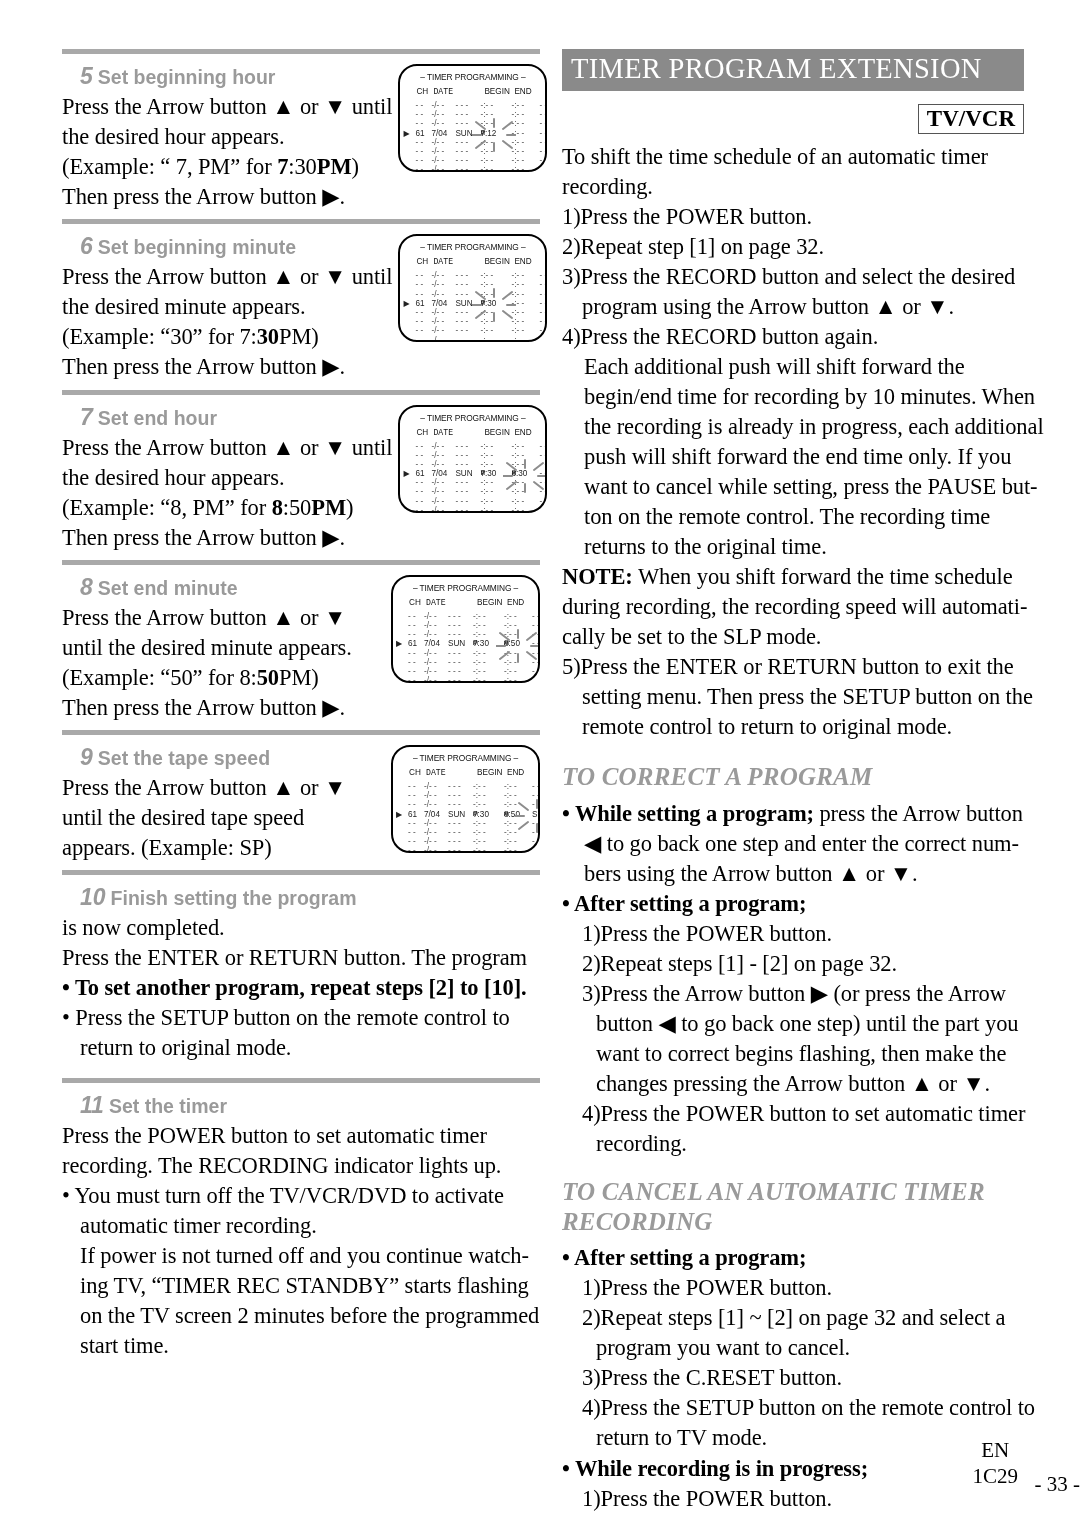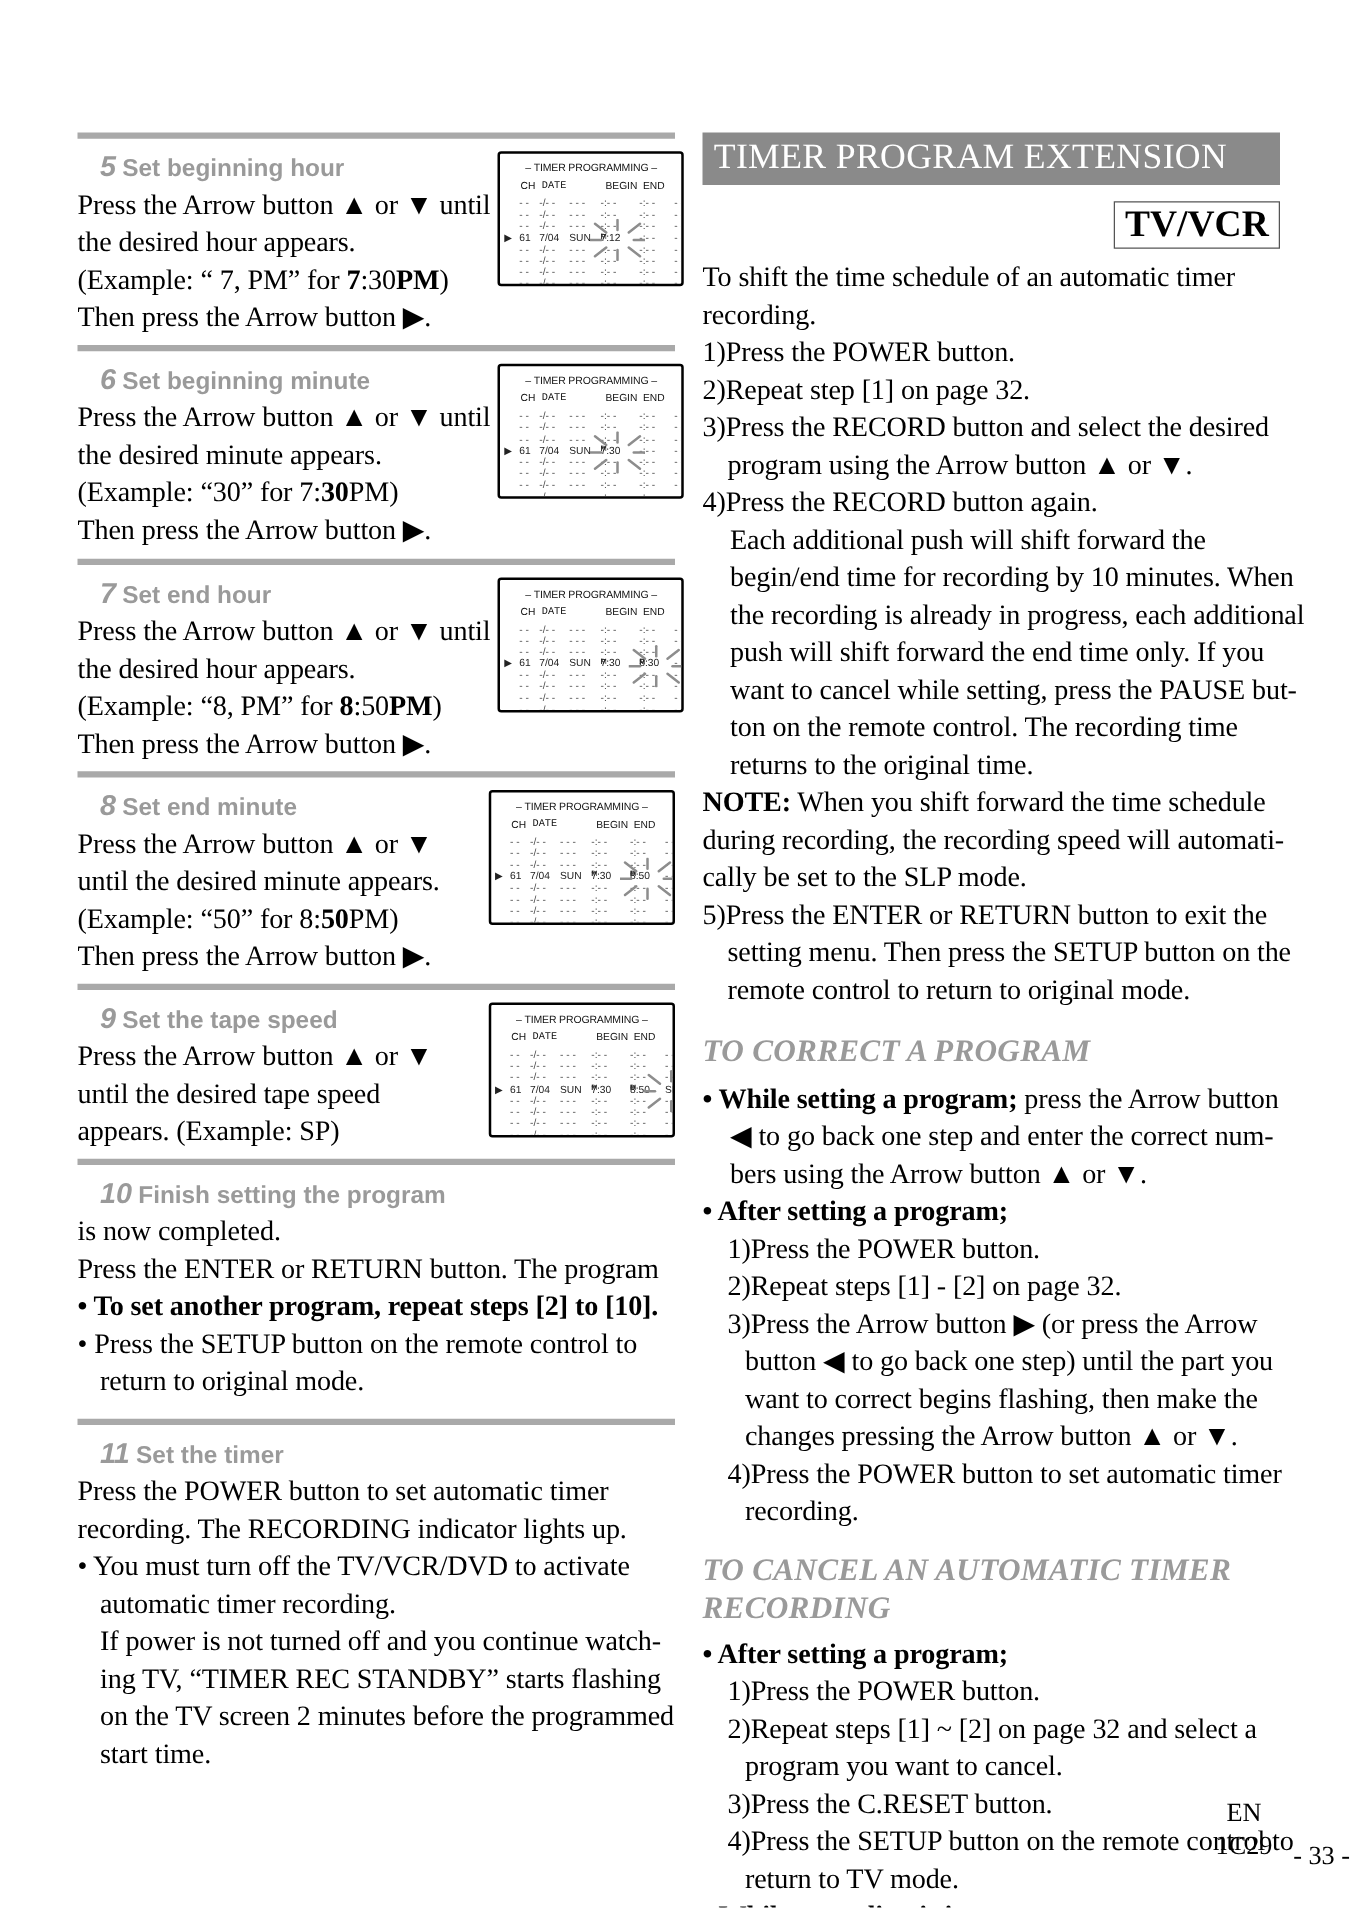--- a/index.html
+++ b/index.html
@@ -13,21 +13,21 @@
     font-family: "Liberation Serif", serif;
     color: #000;
     position: relative;
     overflow: hidden;
   }
   .page {
     position: relative;
     width: 1080px;
     height: 1526px;
     box-sizing: border-box;
-    padding: 106px 58px 0 62px;
+    padding: 49px 58px 0 62px;
   }
   .cols {
     display: flex;
     gap: 22px;
     align-items: flex-start;
   }
   .col-left { width: 478px; flex: 0 0 478px; }
   .col-right { width: 462px; flex: 0 0 462px; }
 
   
@@ -62,21 +62,21 @@
   }
   .step-body div { white-space: nowrap; }
   .b { font-weight: bold; }
 
   
   .tv {
     flex: 0 0 149px;
     width: 149px;
     height: 108px;
     border: 2.5px solid #000;
-    border-radius: 3px;
+    border-radius: 19px;
     box-sizing: border-box;
     margin-left: 4px;
     margin-top: 1px;
     position: relative;
     background: #fff;
     overflow: hidden;
   }
   .tv-title {
     text-align: center;
     font-family: "Liberation Sans", sans-serif;
@@ -138,21 +138,21 @@
     letter-spacing: 0.3px;
     padding: 6px 9px 7px 9px;
     line-height: 1.0;
     white-space: nowrap;
   }
   .tvvcr-wrap { text-align: right; margin-top: 13px; margin-bottom: 8px; }
   .tvvcr {
     display: inline-block;
     border: 1.8px solid #555;
     font-weight: bold;
-    font-size: 30px;
+    font-size: 23px;
     padding: 1px 8px 2px 8px;
     line-height: 1.1;
   }
   .rbody {
     font-size: 22.5px;
     line-height: 1.335;
     letter-spacing: -0.1px;
   }
   .rbody div { white-space: nowrap; }
   .ind2 { padding-left: 20px; }

